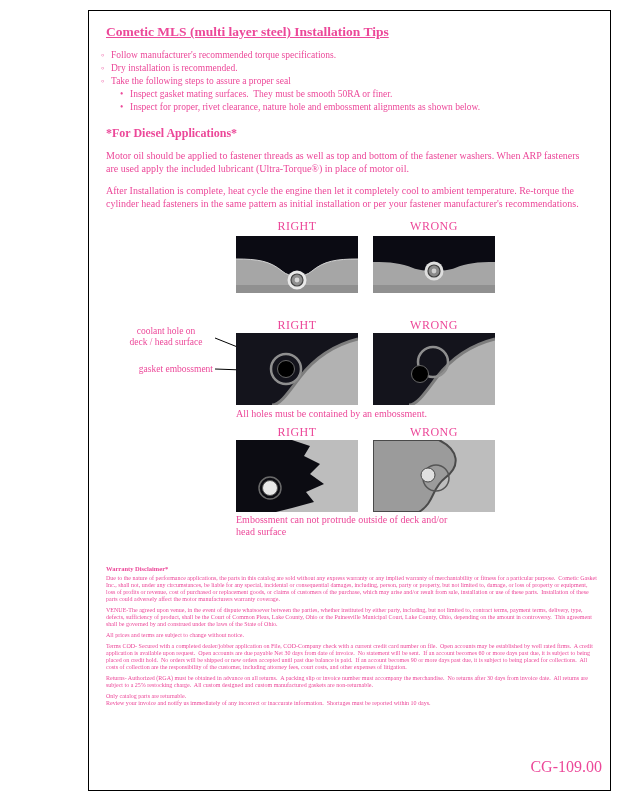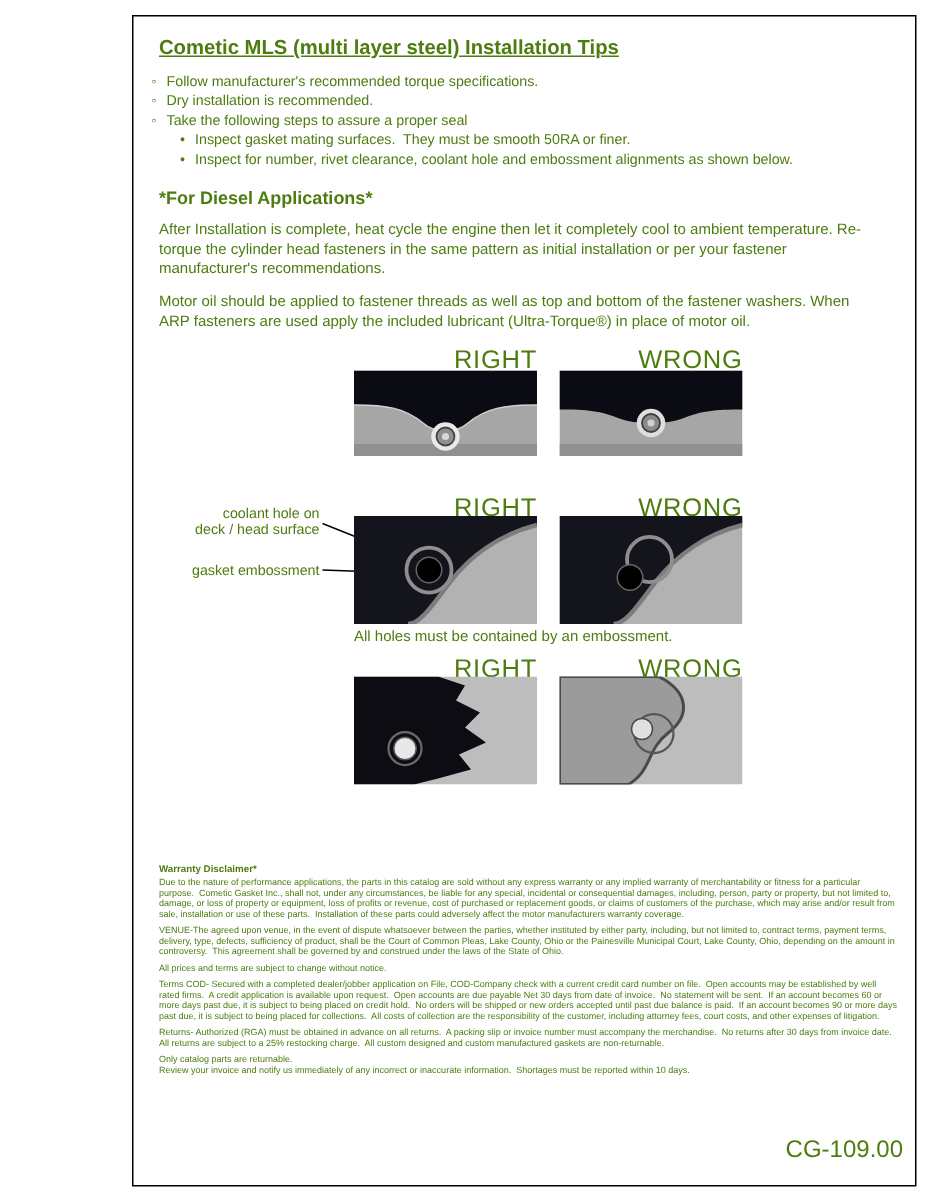--- a/index.html
+++ b/index.html
@@ -1,31 +1,31 @@
 <!DOCTYPE html>
 <html><head>
 <meta charset="utf-8">
 <style>
   html,body{margin:0;padding:0;background:#fff;}
   .page{position:relative;width:618px;height:800px;background:#fff;
-        font-family:Liberation Sans, sans-serif;color:#4d7c0f;overflow:hidden;}
+        font-family:Liberation Serif, serif;color:#ec4899;overflow:hidden;}
   .frame{position:absolute;left:88px;top:10px;width:523px;height:781px;
          border:1.6px solid #000;box-sizing:border-box;}
   .content{padding:13px 14px 0 12px;}
   .title{font-size:13.5px;font-weight:bold;text-decoration:underline;
          margin:0 0 9px 5px;white-space:pre-wrap;}
   .bullet-row{display:flex;font-size:9.5px;line-height:13px;}
   .bullet{width:10px;text-align:left;}
   .sub{margin-left:19px;}
   .bt{flex:1;white-space:pre-wrap;}
   .diesel-head{font-size:12px;font-weight:bold;margin:12px 0 8px 5px;}
   .para{font-size:10px;line-height:13px;margin:0 0 9px 5px;width:478px;white-space:pre-wrap;}
   .note{font-size:10px;line-height:13px;margin:4px 0 0 5px;white-space:pre-wrap;}
   .diagrams{position:relative;height:332px;margin-top:6px;}
-  .dg-label{position:absolute;font-size:17px;letter-spacing:.5px;width:122px;text-align:right;}
+  .dg-label{position:absolute;font-size:12px;letter-spacing:.5px;width:122px;text-align:center;}
   .dg-img{position:absolute;width:122px;}
   .dg-img svg{display:block;}
   .dg-caption{position:absolute;font-size:10px;line-height:12px;white-space:pre-wrap;}
   .side-label{position:absolute;font-size:9.5px;line-height:11px;text-align:right;width:94px;}
   .connectors{position:absolute;left:0;top:0;pointer-events:none;}
   .legal{margin:14px 0 0 5px;font-size:6px;line-height:7px;width:492px;}
   .legal-head{font-weight:bold;font-size:6.5px;margin:0 0 3px 0;}
   .legal p{margin:0 0 4px 0;white-space:pre-wrap;}
   .tight{margin-bottom:0 !important;}
   .footer{position:absolute;right:8px;bottom:14px;font-size:16px;}
@@ -50,26 +50,26 @@
       <div class="bullet-row">
         <span class="bullet">◦</span>
         <span class="bt">Take the following steps to assure a proper seal</span>
       </div>
       <div class="bullet-row sub">
         <span class="bullet">•</span>
         <span class="bt">Inspect gasket mating surfaces.  They must be smooth 50RA or finer.</span>
       </div>
       <div class="bullet-row sub">
         <span class="bullet">•</span>
-        <span class="bt">Inspect for number, rivet clearance, coolant hole and embossment alignments as shown below.</span>
+        <span class="bt">Inspect for proper, rivet clearance, nature hole and embossment alignments as shown below.</span>
       </div>
 
       <div class="diesel-head">*For Diesel Applications*</div>
+      <div class="para">Motor oil should be applied to fastener threads as well as top and bottom of the fastener washers. When ARP fasteners are used apply the included lubricant (Ultra-Torque®) in place of motor oil.</div>
       <div class="para">After Installation is complete, heat cycle the engine then let it completely cool to ambient temperature. Re-torque the cylinder head fasteners in the same pattern as initial installation or per your fastener manufacturer's recommendations.</div>
-      <div class="para">Motor oil should be applied to fastener threads as well as top and bottom of the fastener washers. When ARP fasteners are used apply the included lubricant (Ultra-Torque®) in place of motor oil.</div>
 
       <div class="diagrams">
 
         <div class="dg-label" style="left:135px;top:0;">RIGHT</div>
         <div class="dg-label" style="left:272px;top:0;">WRONG</div>
 
         <div class="dg-img" style="left:135px;top:17px;">
           <svg width="122" height="57" viewBox="0 0 122 57">
             <rect width="122" height="57" fill="#a6a6a6"></rect>
             <rect y="49" width="122" height="8" fill="#909090"></rect>
@@ -87,21 +87,21 @@
             <path d="M0,0 H122 V26 C104,26 94,27 82,32 C72,36 50,36 40,32 C28,27 18,26 0,26 Z" fill="#0b0b13"></path>
             <circle cx="61" cy="35" r="9.5" fill="#dedede"></circle>
             <circle cx="61" cy="35" r="6" fill="#8a8a8a" stroke="#3f3f3f" stroke-width="1.2"></circle>
             <circle cx="61" cy="35" r="2.4" fill="#d0d0d0"></circle>
           </svg>
         </div>
 
         <div class="dg-label" style="left:135px;top:99px;">RIGHT</div>
         <div class="dg-label" style="left:272px;top:99px;">WRONG</div>
 
-        <div class="side-label" style="left:18px;top:107px;">
+        <div class="side-label" style="left:18px;top:107px;text-align:center;">
           <div>coolant hole on</div>
           <div>deck / head surface</div>
         </div>
         <div class="side-label" style="left:18px;top:145px;">gasket embossment</div>
 
         <svg class="connectors" width="497" height="332" viewBox="0 0 497 332">
           <line x1="114" y1="119" x2="179" y2="145" stroke="#000" stroke-width="1"></line>
           <line x1="114" y1="150" x2="170" y2="152" stroke="#000" stroke-width="1"></line>
         </svg>
 
@@ -137,20 +137,21 @@
           </svg>
         </div>
         <div class="dg-img" style="left:272px;top:221px;">
           <svg width="122" height="72" viewBox="0 0 122 72">
             <rect width="122" height="72" fill="#bdbdbd"></rect>
             <path d="M0,0 H66 C86,10 88,26 72,38 C58,49 62,62 46,72 H0 Z" fill="#9b9b9b" stroke="#4a4a4a" stroke-width="2"></path>
             <circle cx="63" cy="38" r="13" fill="none" stroke="#555" stroke-width="1.5"></circle>
             <circle cx="55" cy="35" r="7" fill="#e0e0e0" stroke="#4a4a4a" stroke-width="1"></circle>
           </svg>
         </div>
+        <div class="dg-caption" style="left:135px;top:295px;width:232px;">Embossment can not protrude outside of deck and/or head surface</div>
 
       </div>
 
       <div class="legal">
         <div class="legal-head">Warranty Disclaimer*</div>
         <p>Due to the nature of performance applications, the parts in this catalog are sold without any express warranty or any implied warranty of merchantability or fitness for a particular purpose.  Cometic Gasket Inc., shall not, under any circumstances, be liable for any special, incidental or consequential damages, including, person, party or property, but not limited to, damage, or loss of property or equipment, loss of profits or revenue, cost of purchased or replacement goods, or claims of customers of the purchase, which may arise and/or result from sale, installation or use of these parts.  Installation of these parts could adversely affect the motor manufacturers warranty coverage.</p>
         <p>VENUE-The agreed upon venue, in the event of dispute whatsoever between the parties, whether instituted by either party, including, but not limited to, contract terms, payment terms, delivery, type, defects, sufficiency of product, shall be the Court of Common Pleas, Lake County, Ohio or the Painesville Municipal Court, Lake County, Ohio, depending on the amount in controversy.  This agreement shall be governed by and construed under the laws of the State of Ohio.</p>
         <p>All prices and terms are subject to change without notice.</p>
         <p>Terms COD- Secured with a completed dealer/jobber application on File, COD-Company check with a current credit card number on file.  Open accounts may be established by well rated firms.  A credit application is available upon request.  Open accounts are due payable Net 30 days from date of invoice.  No statement will be sent.  If an account becomes 60 or more days past due, it is subject to being placed on credit hold.  No orders will be shipped or new orders accepted until past due balance is paid.  If an account becomes 90 or more days past due, it is subject to being placed for collections.  All costs of collection are the responsibility of the customer, including attorney fees, court costs, and other expenses of litigation.</p>
         <p>Returns- Authorized (RGA) must be obtained in advance on all returns.  A packing slip or invoice number must accompany the merchandise.  No returns after 30 days from invoice date.  All returns are subject to a 25% restocking charge.  All custom designed and custom manufactured gaskets are non-returnable.</p>

